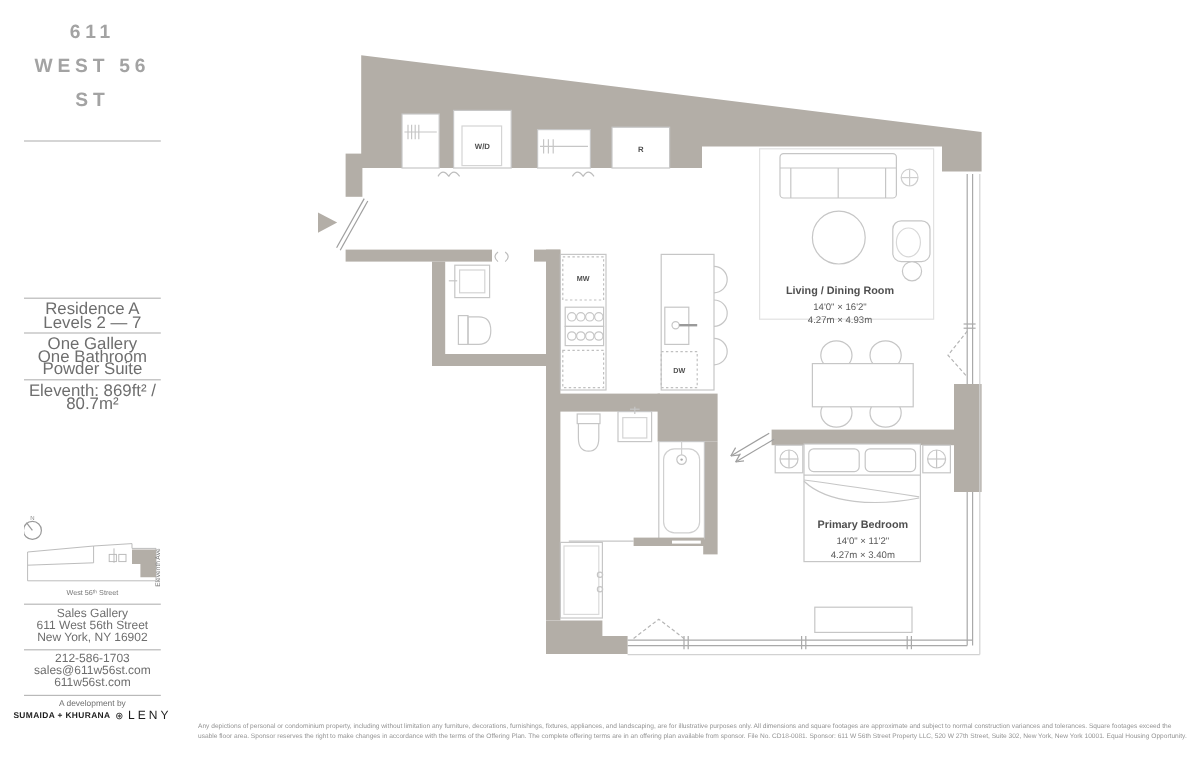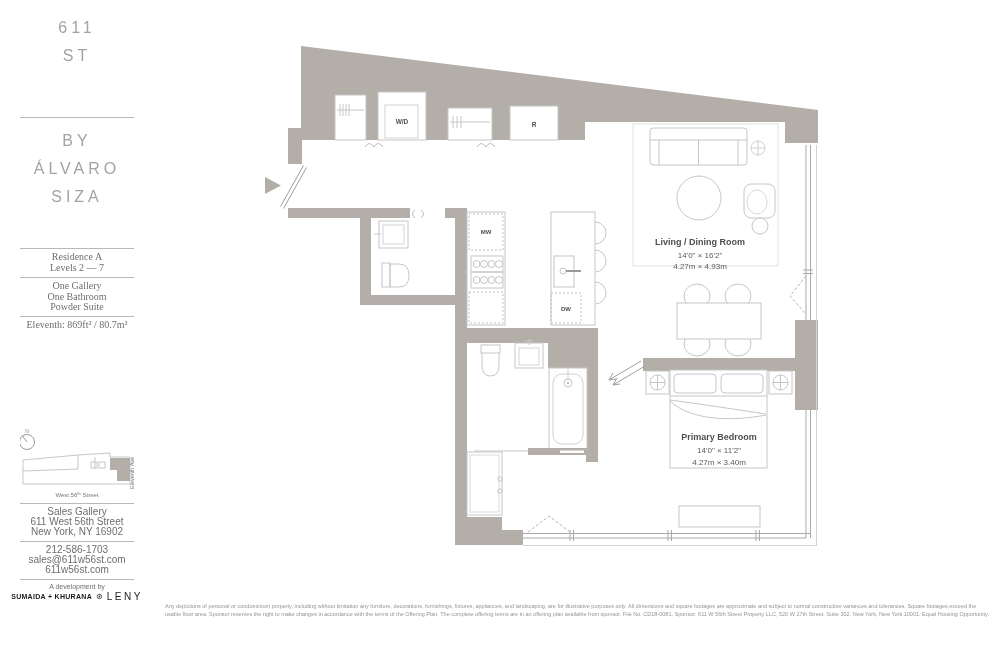--- a/index.html
+++ b/index.html
@@ -1,22 +1,22 @@
 <!DOCTYPE html>
 <html><head>
 <meta charset="utf-8">
 <style>
   html,body{margin:0;padding:0;background:#ffffff;}
   .page{position:relative;width:1000px;height:646px;background:#ffffff;overflow:hidden;
         font-family:"Liberation Sans", sans-serif;}
   .side{position:absolute;left:20px;top:0;width:114px;height:646px;}
   .side .blk{position:absolute;left:0;width:114px;text-align:center;}
-  .bigtitle{font-size:16px;letter-spacing:4px;color:#a3a3a3;line-height:28px;font-weight:400;}
+  .bigtitle{font-size:16px;letter-spacing:4px;color:#a3a3a3;line-height:28px;font-weight:700;}
   .rule{position:absolute;left:0;width:114px;border-top:1px solid #b9b9b9;height:0;}
-  .info{font-size:10px;color:#6e6e6e;line-height:10.5px;font-family:Liberation Serif, serif;}
+  .info{font-size:14px;color:#6e6e6e;line-height:10.5px;}
   .info2{font-size:10px;color:#6e6e6e;line-height:10px;}
   .street{font-size:6px;color:#777;}
   .ave{position:absolute;left:129px;top:489px;transform:rotate(-90deg);transform-origin:0 0;
        font-size:5.5px;color:#777;width:48px;white-space:nowrap;}
   .devby{font-size:7px;color:#6e6e6e;}
   .logos{display:flex;align-items:center;justify-content:center;gap:4px;}
   .dev1{font-size:7px;font-weight:bold;letter-spacing:0.3px;color:#1c1c1c;white-space:nowrap;}
   .glyph{font-size:8px;color:#1c1c1c;}
   .dev2{font-size:10px;letter-spacing:2.5px;color:#1c1c1c;}
   .plan{position:absolute;left:250px;top:20px;}
@@ -28,28 +28,24 @@
   .applbl{font-size:6.5px;font-weight:bold;fill:#4f4f4f;}
 </style>
 </head>
 <body>
 
 <div class="page">
 
   <aside class="side">
     <div class="blk bigtitle" style="top:14px">
       <div>611</div>
+      <div>WEST 56</div>
       <div>ST</div>
     </div>
     <div class="rule" style="top:117px"></div>
-    <div class="blk bigtitle" style="top:127px">
-      <div>BY</div>
-      <div>ÁLVARO</div>
-      <div>SIZA</div>
-    </div>
     <div class="rule" style="top:248px"></div>
     <div class="blk info" style="top:252px">
       <div>Residence A</div>
       <div>Levels 2 — 7</div>
     </div>
     <div class="rule" style="top:277px"></div>
     <div class="blk info" style="top:281px">
       <div>One Gallery</div>
       <div>One Bathroom</div>
       <div>Powder Suite</div>

